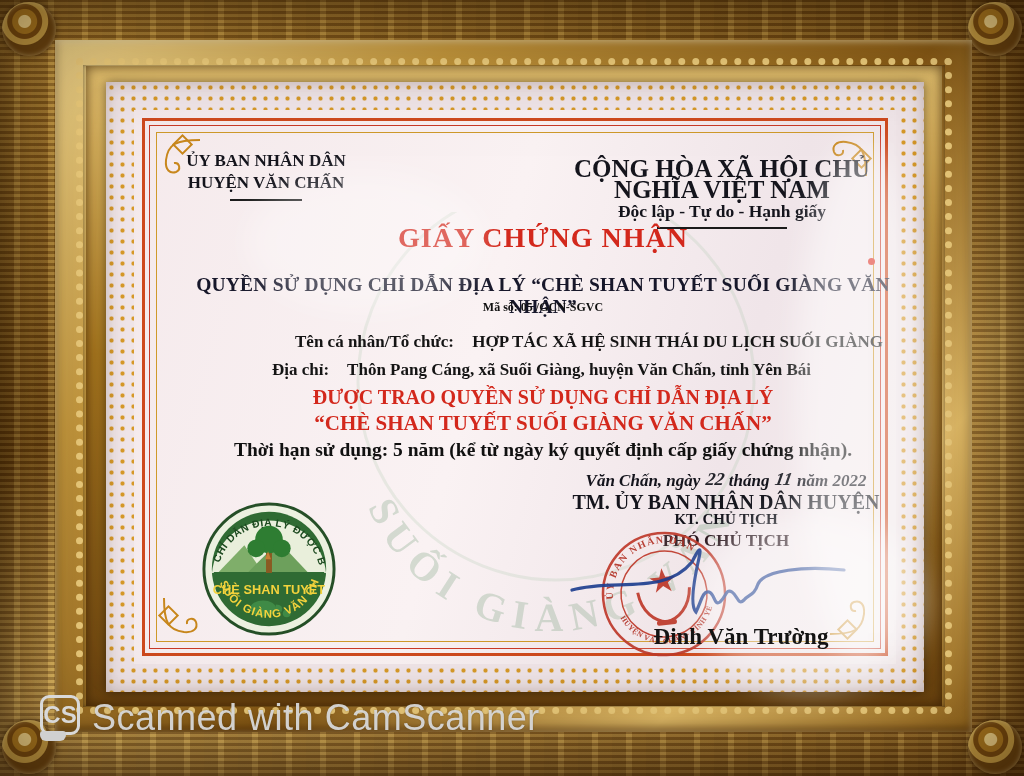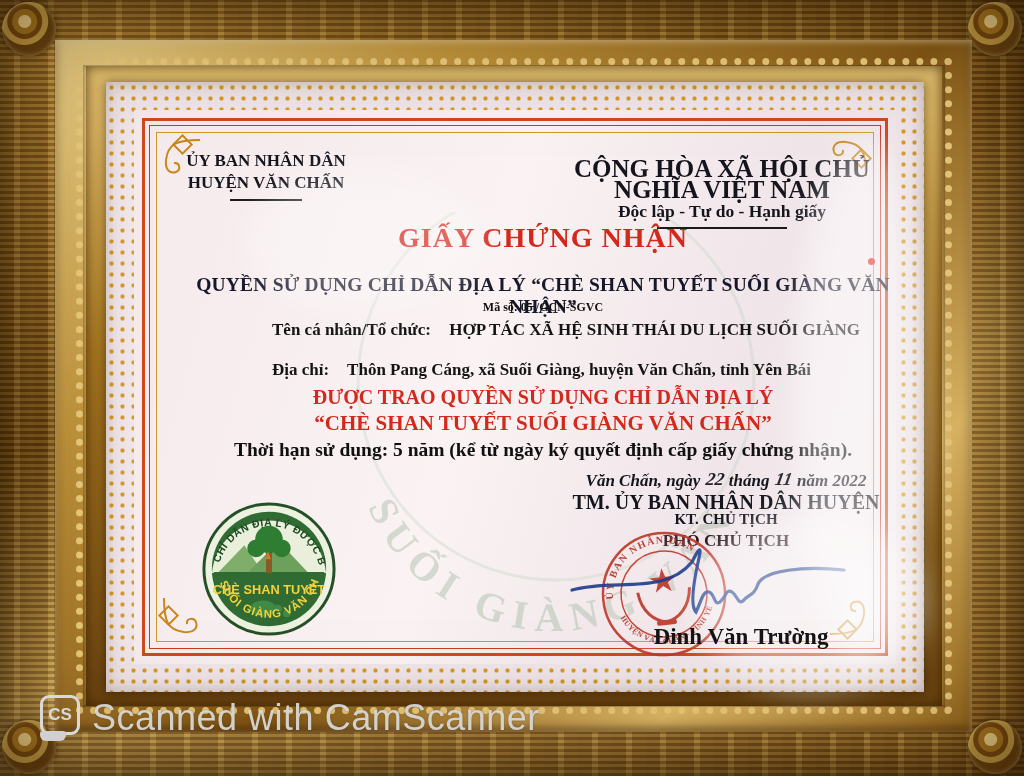--- a/index.html
+++ b/index.html
@@ -57,21 +57,21 @@
     font-weight:bold;color:#14141c;}
   .hr1{font-size:25px;line-height:21px;}
   .hr2{font-size:17.5px;line-height:22px;}
   .rule{display:block;margin:5px auto 0;height:2px;background:#1a1a1a;border:0;}
   .rule-s{width:72px;}
   .rule-m{width:130px;}
   .title{top:140px;font-size:28px;font-weight:bold;color:#d3281c;letter-spacing:1px;}
   .subtitle{top:192px;font-size:19.5px;font-weight:bold;color:#17172a;letter-spacing:.2px;}
   .code{top:218px;font-size:12px;font-weight:bold;color:#111;}
   .field{position:absolute;left:166px;right:40px;z-index:3;font-size:17px;font-weight:bold;color:#141414;}
-  .f1{top:238px;}
+  .f1{top:250px;margin-left:23px;}
   .f2{top:278px;}
   .field .lbl{margin-right:14px;}
   .grant1{top:304px;font-size:20px;font-weight:bold;color:#d3281c;}
   .grant2{top:329px;font-size:21px;font-weight:bold;color:#d3281c;}
   .duration{top:357px;font-size:19.5px;font-weight:bold;color:#101010;}
   .signcol{position:absolute;left:400px;width:440px;text-align:center;z-index:3;color:#14141c;}
   .dateline{top:388px;font-size:17px;font-style:italic;font-weight:bold;}
   .hw{display:inline-block;transform:skewX(-10deg) translateY(-1px);font-size:18px;
     font-weight:bold;color:#23242b;margin:0 1px;}
   .tm1{top:409px;font-size:20px;font-weight:bold;}
@@ -83,21 +83,21 @@
   .signature{position:absolute;left:462px;top:452px;z-index:5;}
   .logo{position:absolute;left:94px;top:418px;z-index:4;}
   .red-dot{position:absolute;left:762px;top:176px;width:7px;height:7px;border-radius:50%;
     background:#e02a1e;z-index:4;}
 
   
   .cambar{position:absolute;left:40px;top:692px;height:52px;display:flex;align-items:center;
     z-index:10;font-family:"Liberation Sans","DejaVu Sans",sans-serif;}
   .cam-icon{position:relative;width:40px;height:46px;margin-right:12px;}
   .cam-box{position:absolute;left:0;top:0;width:34px;height:34px;border:3.5px solid #d9d9d9;
-    border-radius:9px;color:#d9d9d9;font-weight:bold;font-size:17px;line-height:34px;
+    border-radius:9px;color:#d9d9d9;font-weight:bold;font-size:24px;line-height:34px;
     text-align:center;letter-spacing:0;}
   .cam-tab{position:absolute;left:0;bottom:0;width:26px;height:10px;background:#d0d0d0;
     border-radius:3px 3px 6px 6px;}
   .cam-text{font-size:36px;color:rgba(216,216,216,.95);letter-spacing:.5px;
     text-shadow:0 0 2px rgba(80,60,20,.4);}
 </style>
 </head>
 <body>
 
 <div class="photo">

